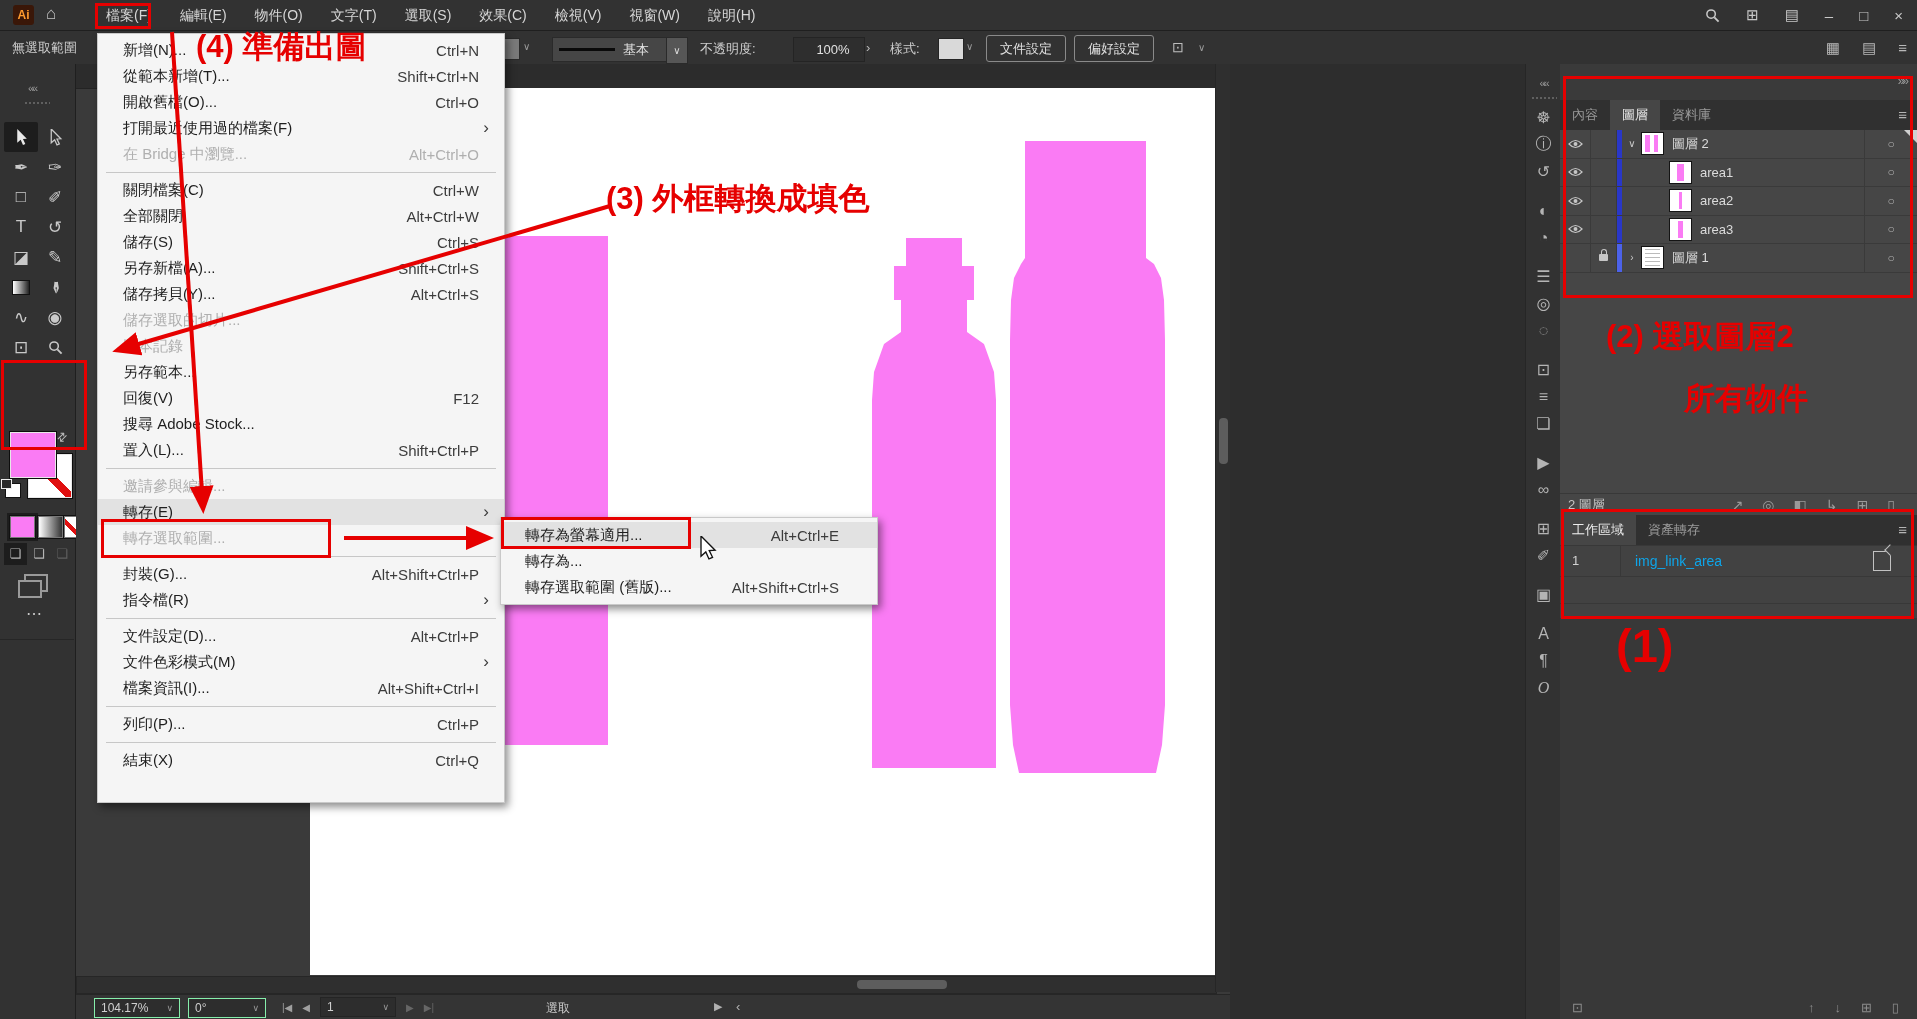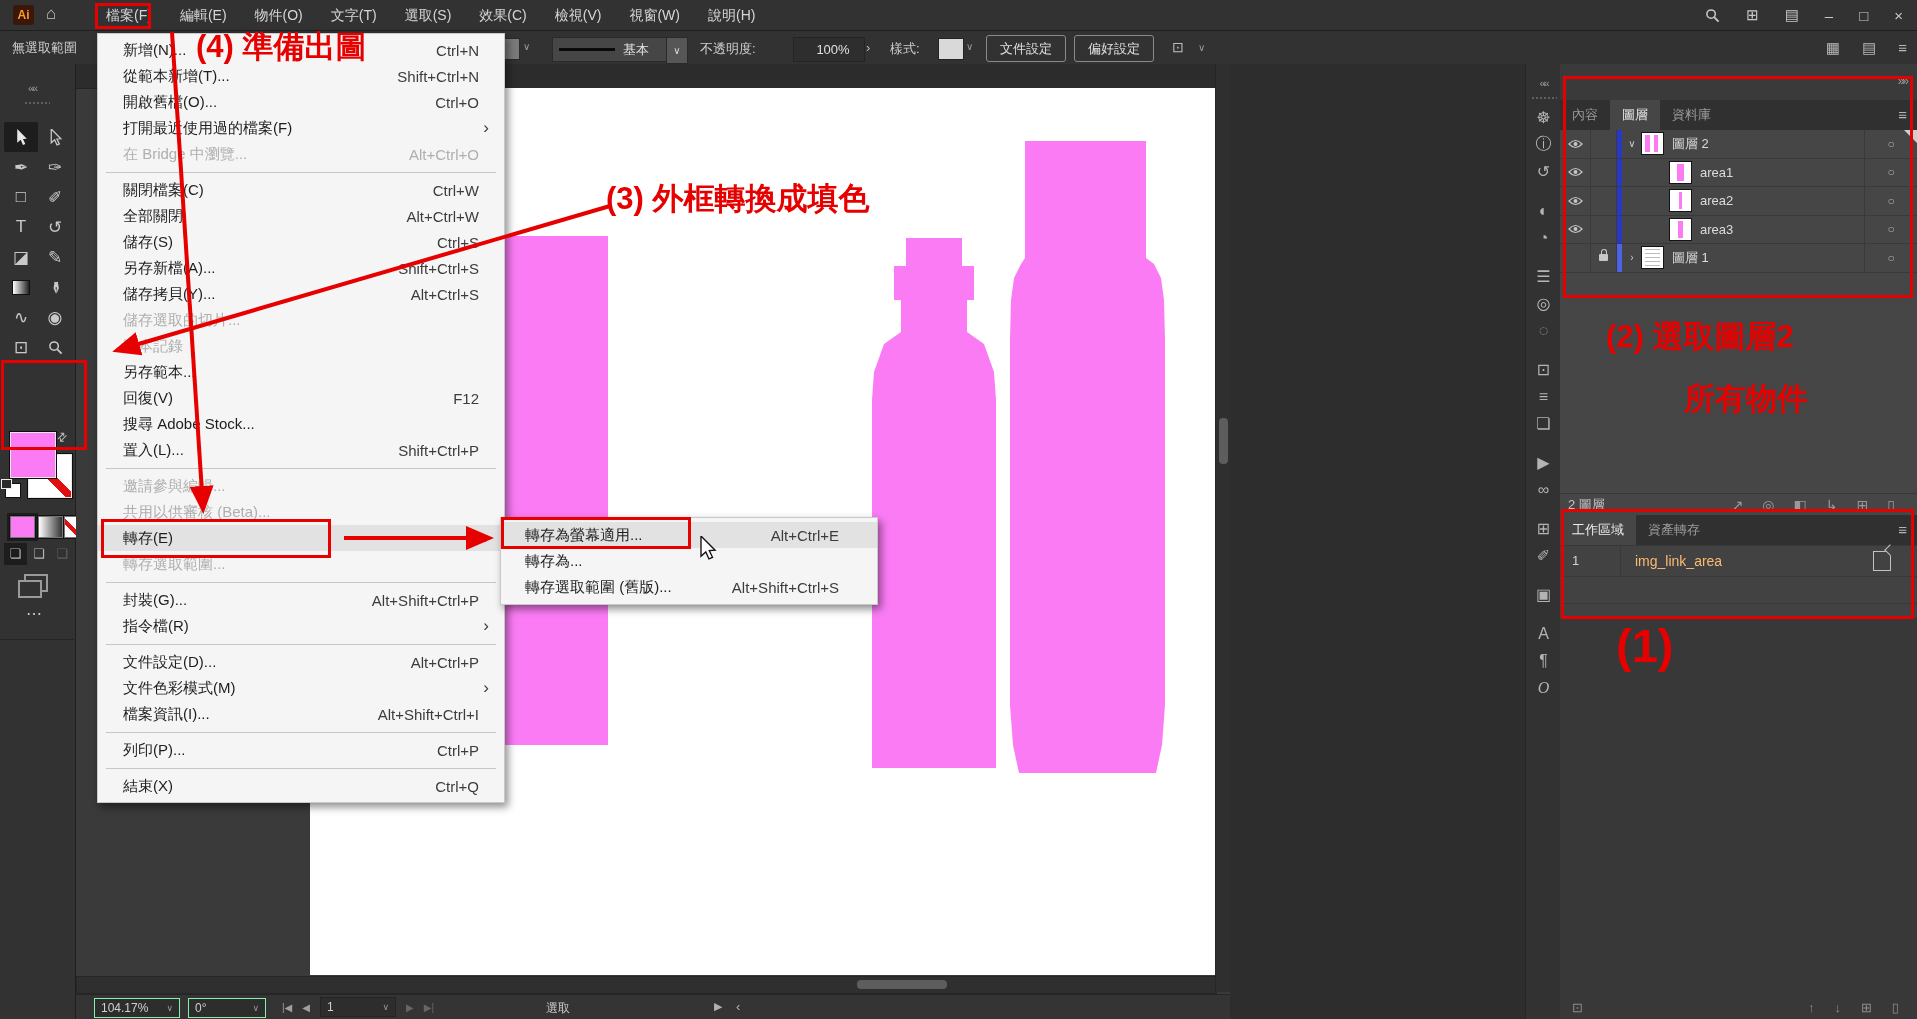--- a/index.html
+++ b/index.html
@@ -149,21 +149,21 @@
       border-left:13px solid transparent;border-top:13px solid #cfcfcf;}
   #layers-status{left:0;top:429px;width:357px;height:22px;background:#464646;border-top:1px solid #383838;
       display:flex;align-items:center;font-size:13px;color:#c4c4c4;}
   #layers-status .cnt{padding-left:8px;}
   #lfoot-icons{margin-left:auto;display:flex;gap:19px;padding-right:22px;color:#9a9a9a;font-size:14px;}
   #ab-tabs{left:0;top:451px;}
   #ab-body{left:0;top:481px;width:357px;height:73px;background:#424242;}
   #ab-row{height:30px;border-top:1px solid #383838;border-bottom:1px solid #383838;display:flex;align-items:center;}
   #ab-num{width:48px;padding-left:12px;font-size:13px;color:#d2d2d2;border-right:1px solid #383838;height:100%;
       line-height:30px;}
-  #ab-name{flex:1;padding-left:14px;font-size:14px;color:#fdba74;}
+  #ab-name{flex:1;padding-left:14px;font-size:14px;color:#0ea5e9;}
   #ab-ic{width:16px;height:18px;border:1.5px solid #c2c2c2;margin-right:26px;position:relative;background:#424242;}
   #ab-ic::before{content:"";position:absolute;right:-4px;top:-6px;width:7px;height:7px;
       border-left:1.5px solid #c2c2c2;border-bottom:1.5px solid #c2c2c2;transform:rotate(45deg);background:#424242;}
   #ab-row2{height:26px;border-bottom:1px solid #383838;}
   #rp-footer{left:0;top:931px;width:357px;height:24px;display:flex;align-items:center;color:#8d8d8d;font-size:13px;}
   #rp-footer .lf{padding-left:12px;}
   #rp-footer .rg{margin-left:auto;display:flex;gap:20px;padding-right:18px;}
   
   #file-menu{left:97px;top:33px;width:408px;height:770px;background:#f5f5f5;border:1px solid #c9c9c9;
      box-shadow:3px 4px 8px rgba(0,0,0,.45);z-index:100;padding-top:3px;box-sizing:border-box;}
@@ -760,25 +760,20 @@
       
       
     </div>
 
     <div class="mrow disabled">
       <span class="lbl">邀請參與編輯...</span>
       <span class="sc"></span>
       <span class="sub-ar"></span>
     </div>
 
-    <div class="mrow disabled">
-      <span class="lbl">共用以供審核 (Beta)...</span>
-      <span class="sc"></span>
-      <span class="sub-ar"></span>
-    </div>
 
     <div class="mrow highlighted">
       <span class="lbl">轉存(E)</span>
       <span class="sc"></span>
       <span class="sub-ar">›</span>
     </div>
 
     <div class="mrow disabled">
       <span class="lbl">轉存選取範圍...</span>
       <span class="sc"></span>

